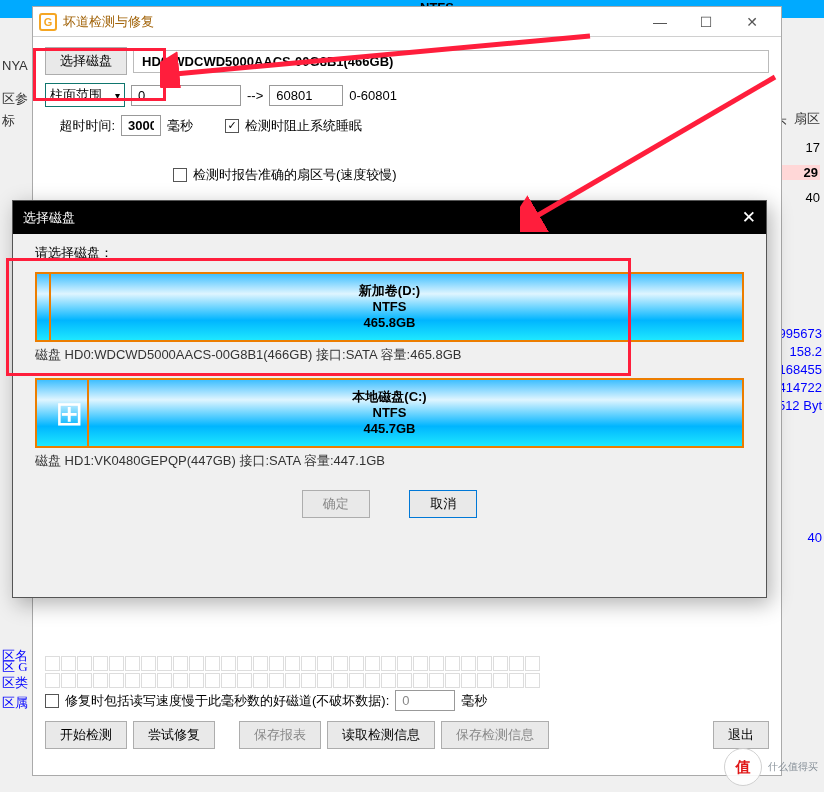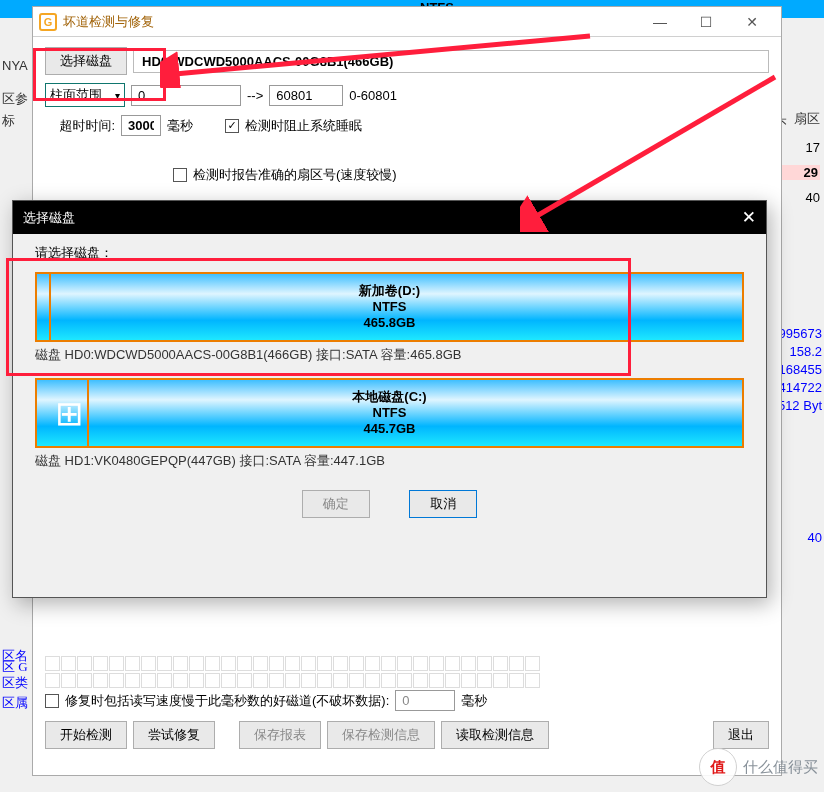--- a/index.html
+++ b/index.html
@@ -55,21 +55,21 @@
   
   .bottom-area { padding:8px 12px; position:absolute; bottom:8px; left:0; right:0;}
   .bottom-area .row{margin-bottom:10px;}
 
   
   .arrow { position:absolute; pointer-events:none; }
 
   
   .watermark { position:absolute; right:6px; bottom:6px; display:flex; align-items:center; gap:6px; opacity:.9;}
   .watermark .circ { width:38px; height:38px; border-radius:50%; background:#fff; border:1px solid #ccc; display:flex; align-items:center; justify-content:center; color:#d00; font-weight:bold; font-size:15px;}
-  .watermark .txt { color:#7d8790; font-size:15px; line-height:14px;}
+  .watermark .txt { color:#7d8790; font-size:10px; line-height:14px;}
 </style>
 </head>
 <body>
 
 <div class="top-blue"><span>NTFS</span></div>
 
 <div class="side-text-left" style="top:58px;color:#333;">NYA</div>
 <div class="side-text-left" style="top:90px;color:#333;">区参</div>
 <div class="side-text-left" style="top:112px;color:#333;">标</div>
 <div class="side-text-left" style="top:640px;margin-top:34px;">区类</div>
@@ -207,22 +207,22 @@
       <div class="check"></div>
       <span>修复时包括读写速度慢于此毫秒数的好磁道(不破坏数据):</span>
       <input class="input" style="width: 60px; color: rgb(136, 136, 136);" readonly="" value="0">
       <span>毫秒</span>
     </div>
     <div class="row">
       <button class="btn">开始检测</button>
       <button class="btn">尝试修复</button>
       <span style="width:12px;"></span>
       <button class="btn disabled">保存报表</button>
+      <button class="btn">读取检测信息</button>
       <button class="btn disabled">保存检测信息</button>
-      <button class="btn">读取检测信息</button>
       <span style="flex:1;"></span>
       <button class="btn">退出</button>
     </div>
   </div>
 </div>
 
 <div class="highlight" style="left:33px; top:48px; width:133px; height:53px;"></div>
 
 <div class="modal">
   <div class="modal-title">

